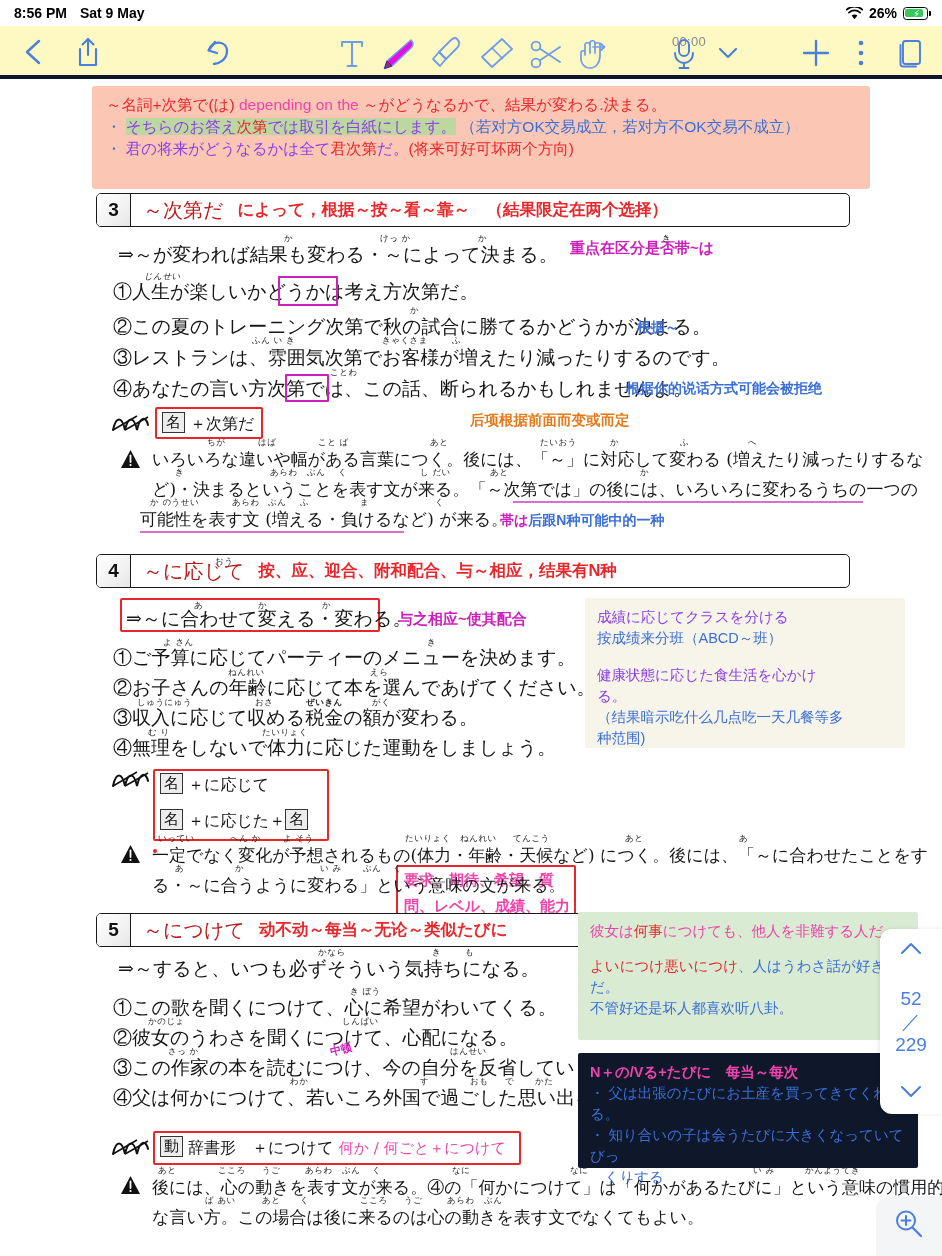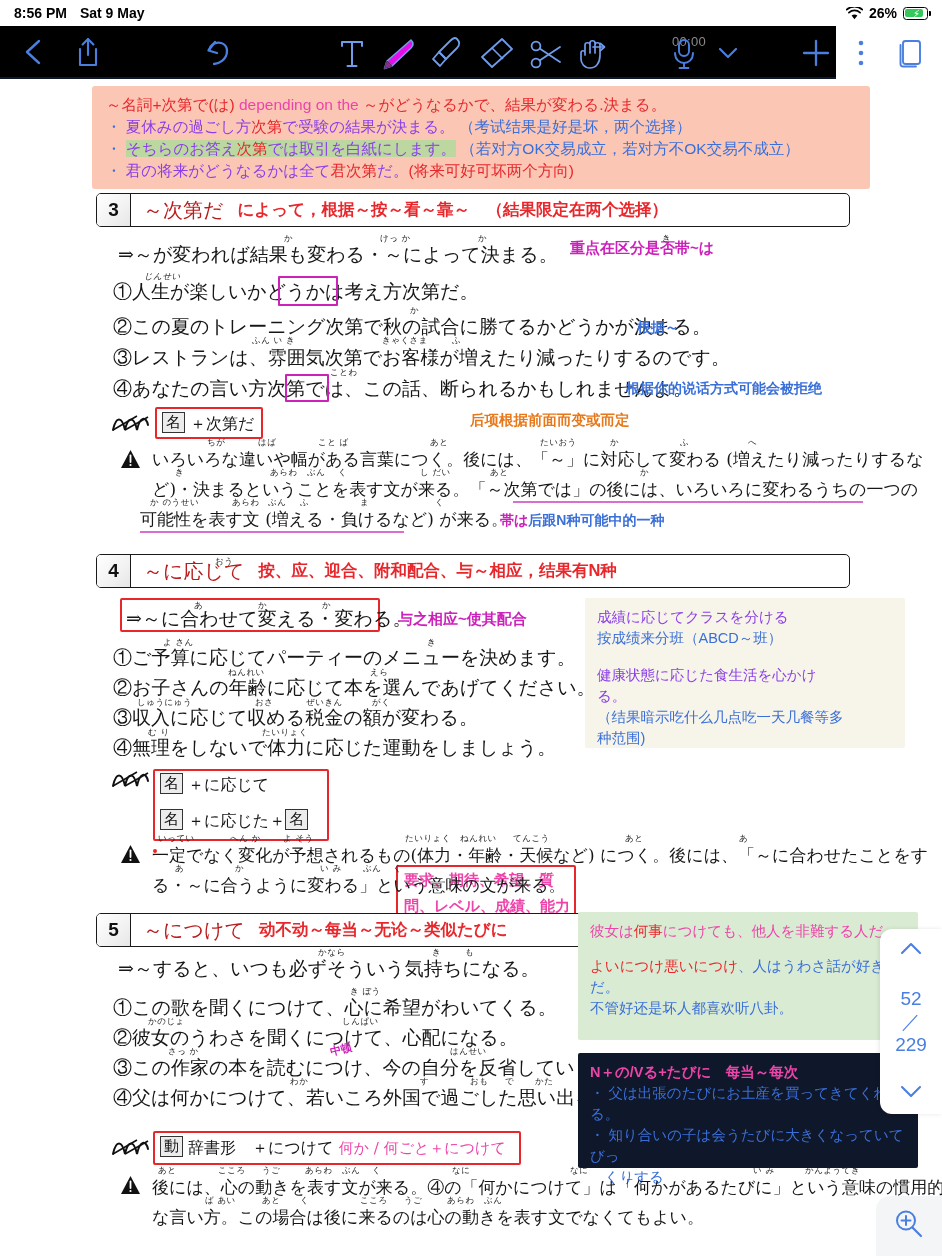--- a/index.html
+++ b/index.html
@@ -30,22 +30,22 @@
     background:#000; border-radius:0 1px 1px 0;
   }
   .battery .fill {
     position:absolute; left:1.2px; top:1.2px; bottom:1.2px; width:18px;
     background:#34c759; border-radius:2px;
   }
   .bolt { position:absolute; left:9px; top:0.5px; font-size:10px; color:#fff; line-height:12px;}
 
   
   .toolbar {
-    position:absolute; left:0; top:26px; width:836px; height:53px;
-    background:#000000; border-bottom:2px solid #0f172a;
+    position:absolute; left:0; top:26px; width:942px; height:53px;
+    background:#fef9c3; border-bottom:4px solid #0f172a;
   }
   .tb-icon { position:absolute; color:#4a7fe0; }
   .rec-time {
     position:absolute; left:659px; top:8px; width:60px; text-align:center;
     font-size:13px; color:#8a8a8e; letter-spacing:0.3px;
   }
 
   
   .sheet {
     position:absolute; left:0; top:79px; width:942px; height:1177px; background:#fff;
@@ -267,25 +267,20 @@
   </div>
 
   <div class="sheet">
 
     <div class="pink-box">
       <div class="line">
         <span class="c-red">～名詞+次第で(は)</span><span class="c-pink"> depending on the </span><span class="c-red">～がどうなるかで、結果が変わる.決まる。</span>
       </div>
       <div class="line">
         <span class="c-blue">・</span>
-        <span class="c-purple">夏休みの過ごし方</span><span class="c-red">次第</span><span class="c-purple">で受験の結果が決まる。</span>
-        <span class="c-blue">（考试结果是好是坏，两个选择）</span>
-      </div>
-      <div class="line">
-        <span class="c-blue">・</span>
         <span class="c-purple hl-green">そちらのお答え</span><span class="c-red hl-green">次第</span><span class="c-purple hl-green">では取引を白紙にします。</span>
         <span class="c-blue">（若对方OK交易成立，若对方不OK交易不成立）</span>
       </div>
       <div class="line">
         <span class="c-blue">・</span>
         <span class="c-purple">君の将来がどうなるかは全て</span><span class="c-red">君次第</span><span class="c-purple">だ。</span><span class="c-red">(将来可好可坏两个方向)</span>
       </div>
     </div>
 
     <div class="sec-head" style="left:96px;top:114px;width:754px;">
@@ -399,21 +394,21 @@
     <div class="ruby" style="left:163px;top:558px;">よ さん</div>
     <div class="ruby" style="left:427px;top:558px;">き</div>
     <div class="jp" style="left:113px;top:566px;">①ご予算に応じてパーティーのメニューを決めます。</div>
 
     <div class="ruby" style="left:228px;top:588px;">ねんれい</div>
     <div class="ruby" style="left:370px;top:588px;">えら</div>
     <div class="jp" style="left:113px;top:596px;">②お子さんの年齢に応じて本を選んであげてください。</div>
 
     <div class="ruby" style="left:128px;top:618px;margin-left:9px;">しゅうにゅう</div>
     <div class="ruby" style="left:255px;top:618px;">おさ</div>
-    <div class="ruby" style="left:306px;top:618px;">ぜいきん</div>
+    <div class="ruby" style="left:306px;top:618px;font-weight:bold;">ぜいきん</div>
     <div class="ruby" style="left:372px;top:618px;">がく</div>
     <div class="jp" style="left:113px;top:626px;">③収入に応じて収める税金の額が変わる。</div>
 
     <div class="ruby" style="left:148px;top:648px;">む り</div>
     <div class="ruby" style="left:262px;top:648px;">たいりょく</div>
     <div class="jp" style="left:113px;top:656px;">④無理をしないで体力に応じた運動をしましょう。</div>
 
     <div class="glyph-pen" style="left:110px;top:688px;">
       <svg width="40" height="24" viewBox="0 0 40 24">
         <path d="M3 19 C6 5, 12 5, 15 19 C18 5, 24 5, 27 19 C30 5, 36 5, 38 14" stroke="#111" stroke-width="2" fill="none" stroke-linecap="round"></path>

